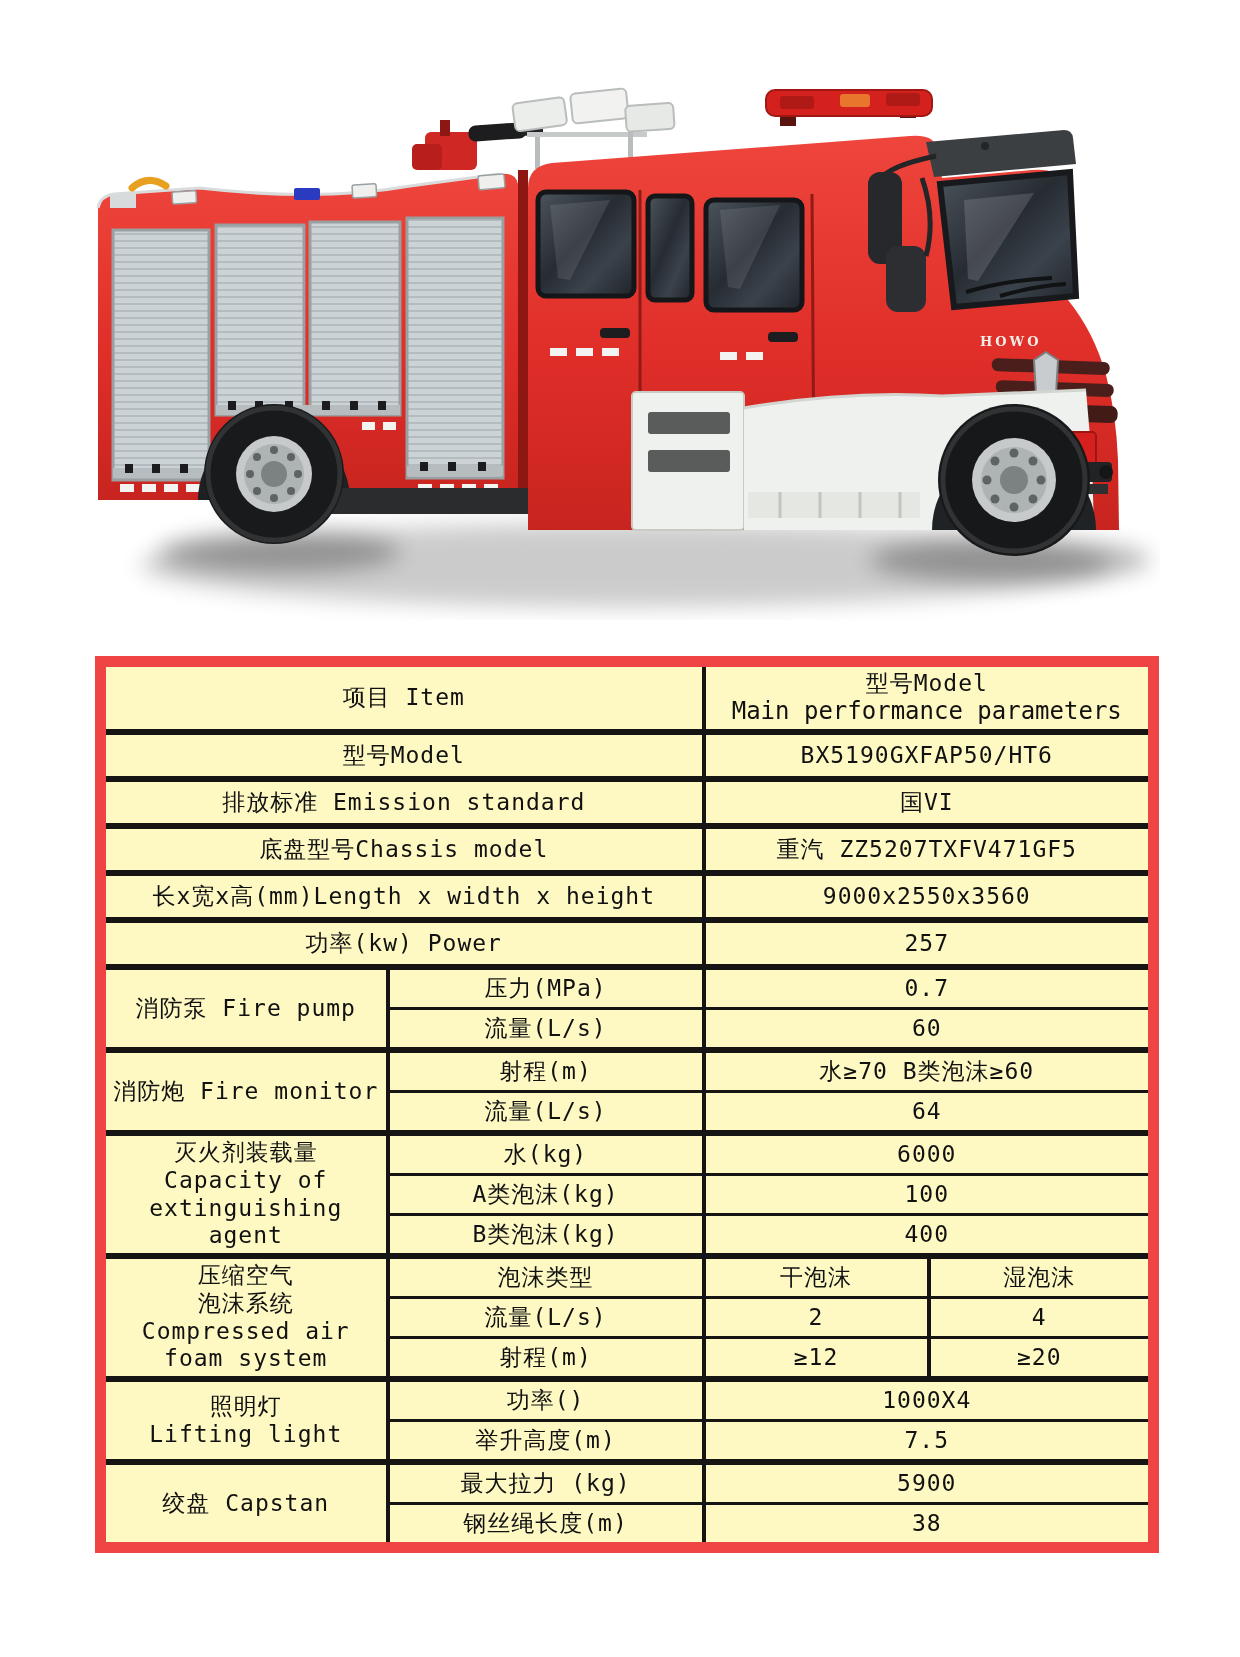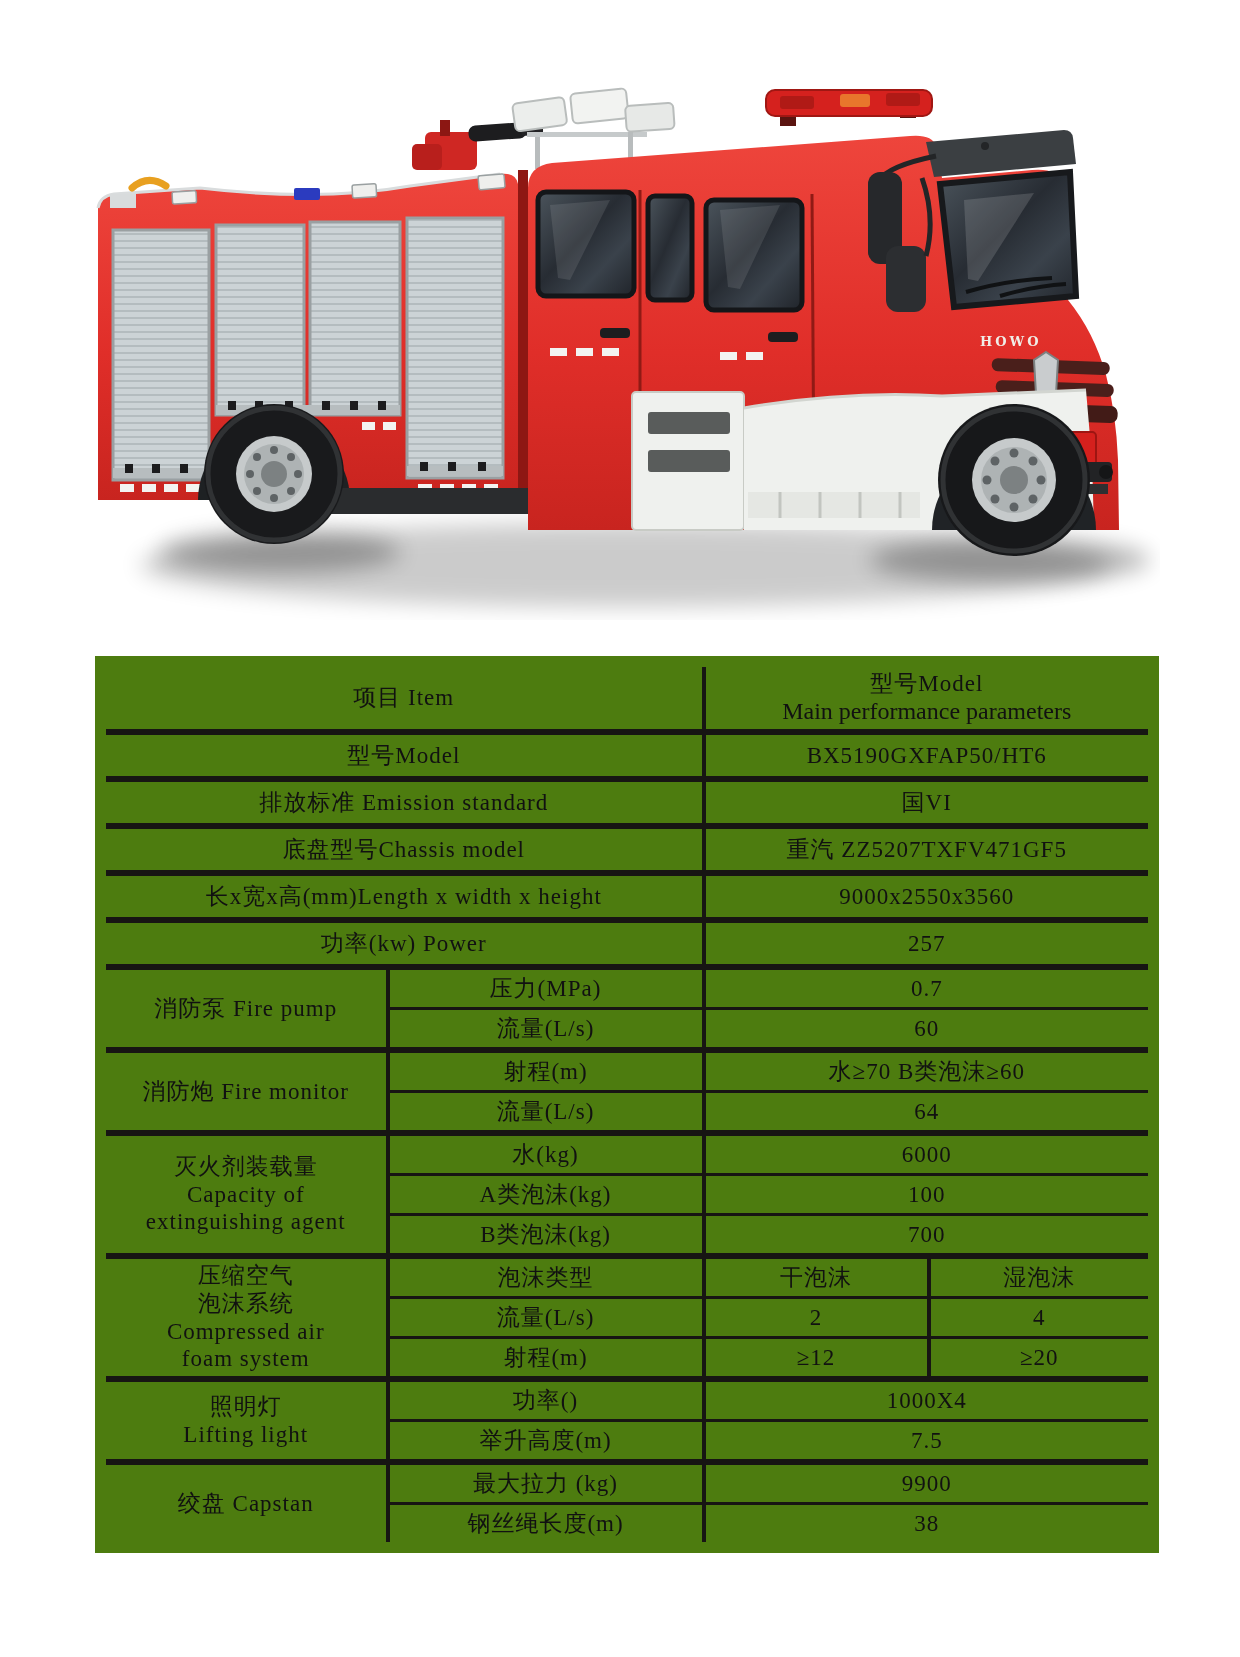--- a/index.html
+++ b/index.html
@@ -6,21 +6,21 @@
   .page{
     position:relative;width:1240px;height:1657px;background:#ffffff;overflow:hidden;
     font-family:"DejaVu Sans Mono","Liberation Mono",monospace;color:#111;padding-left:20px;
   }
   .truck-wrap{position:absolute;left:80px;top:60px;width:1080px;height:560px;}
   .truck-wrap svg{display:block;width:100%;height:100%;}
 
   .table-wrap{position:absolute;left:95px;top:656px;}
   table.spec{
     border-collapse:collapse;table-layout:fixed;width:1053px;
-    border:11px solid #4d7c0f;background:#4d7c0f;font-family:Liberation Serif, serif;
+    border:11px solid #ef4444;background:#fef9c3;
   }
   table.spec td{
     border:3px solid #171513;border-left-width:4px;border-right-width:4px;
     text-align:center;vertical-align:middle;padding:0 4px;
     font-size:23px;line-height:1.2;letter-spacing:1px;overflow:hidden;
   }
   tr.sec td{border-top-width:6px;}
   tr.hdr td{height:62px;}
   tr.r td{height:41px;}
   tr.g td{height:37px;}
@@ -330,21 +330,21 @@
 extinguishing agent</td>
         <td>水(kg)</td>
         <td colspan="2">6000</td>
       </tr>
       <tr class="g">
         <td>A类泡沫(kg)</td>
         <td colspan="2">100</td>
       </tr>
       <tr class="g">
         <td>B类泡沫(kg)</td>
-        <td colspan="2">700</td>
+        <td colspan="2">400</td>
       </tr>
 
       <tr class="sec g">
         <td rowspan="3" class="gname">压缩空气
 泡沫系统
 Compressed air
 foam system</td>
         <td>泡沫类型</td>
         <td>干泡沫</td>
         <td>湿泡沫</td>
@@ -367,21 +367,21 @@
         <td colspan="2">1000X4</td>
       </tr>
       <tr class="g">
         <td>举升高度(m)</td>
         <td colspan="2">7.5</td>
       </tr>
 
       <tr class="sec g">
         <td rowspan="2" class="gname">绞盘 Capstan</td>
         <td>最大拉力 (kg)</td>
-        <td colspan="2">9900</td>
+        <td colspan="2">5900</td>
       </tr>
       <tr class="g">
         <td>钢丝绳长度(m)</td>
         <td colspan="2">38</td>
       </tr>
     </tbody>
       </table>
   </div>
 </div>
 

